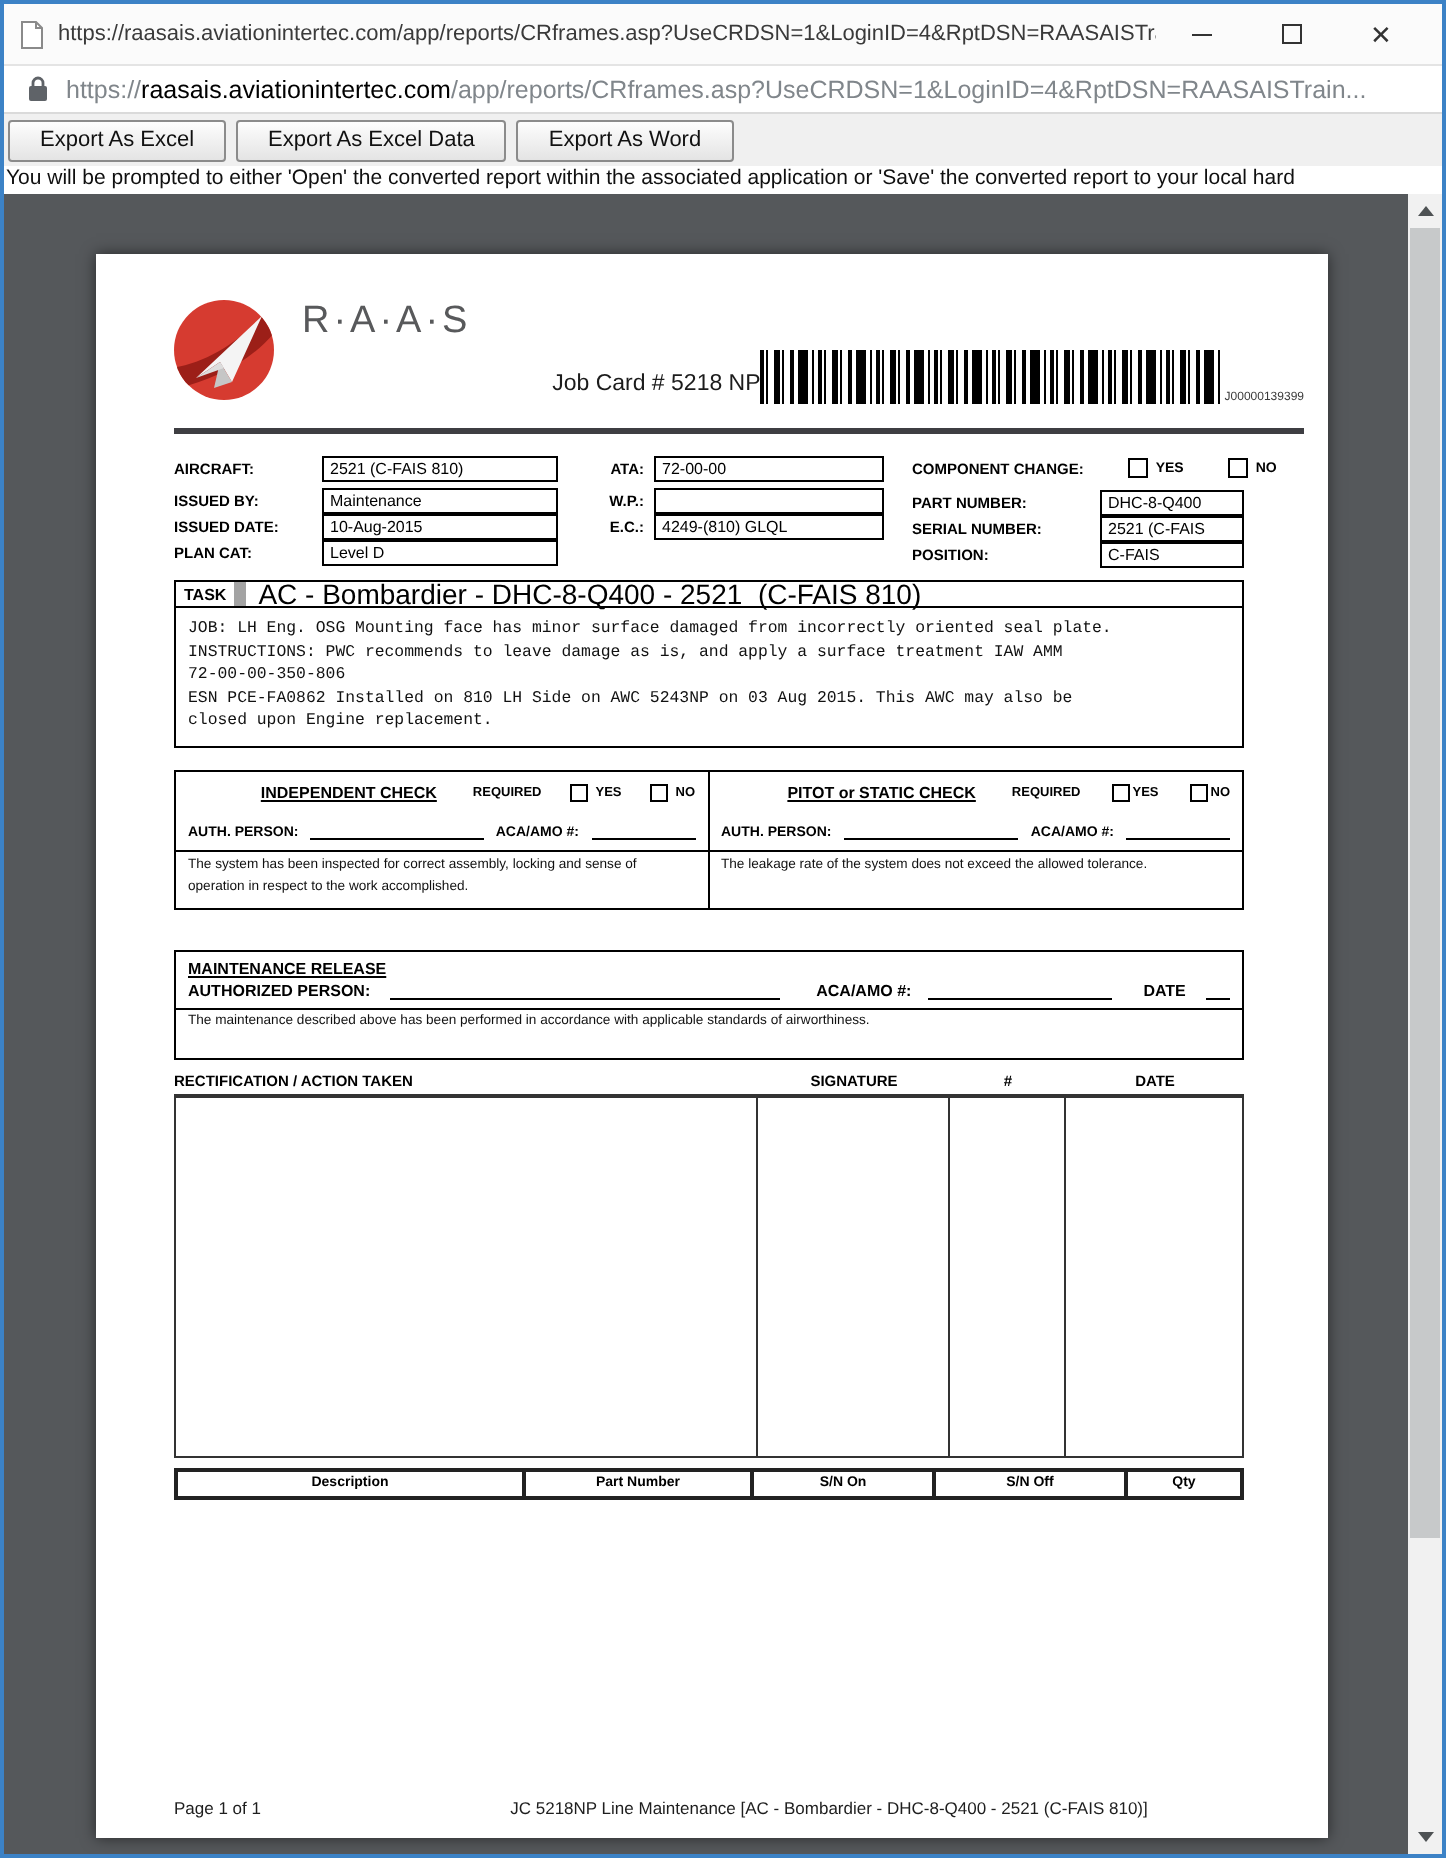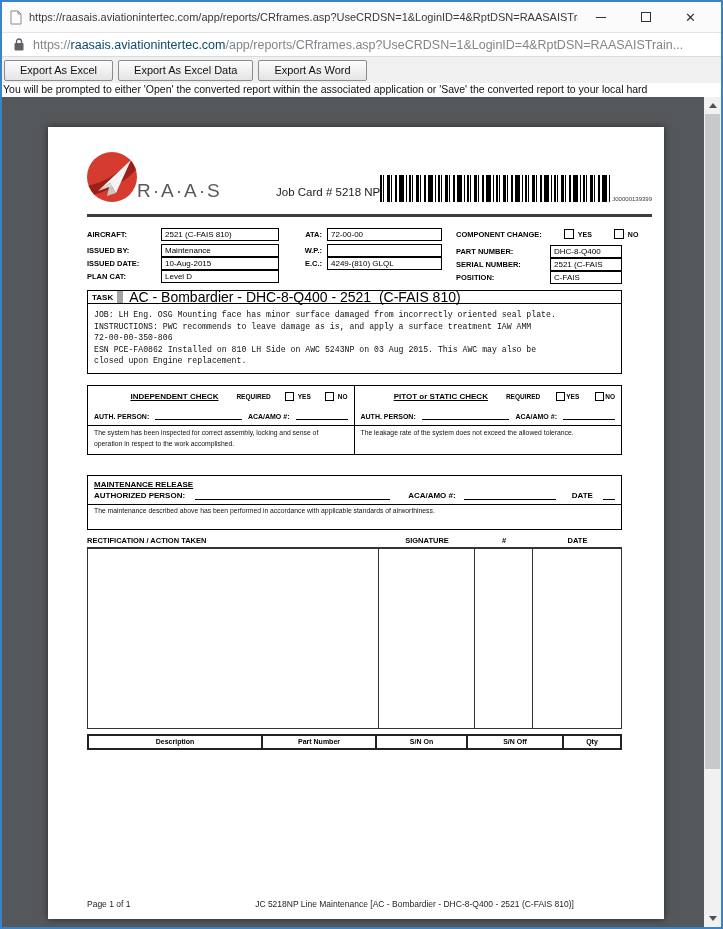--- a/index.html
+++ b/index.html
@@ -26,21 +26,21 @@
   .min-glyph { width: 10px; height: 1px; background: #333; display: block; }
   .max-glyph { width: 10px; height: 10px; border: 1px solid #333; display: block; }
   .close-glyph { font-size: 13px; color: #333; line-height: 1; }
   .addressbar {
     height: 24px; background: #fff; border-bottom: 1px solid #dadada;
     display: flex; align-items: center; padding: 0 12px;
     font-size: 12.5px; white-space: nowrap; overflow: hidden;
   }
   .lock-icon { margin-right: 9px; display: flex; flex: 0 0 auto; }
   .url-scheme, .url-path { color: #80868b; }
-  .url-domain { color: #0c4a6e; }
+  .url-domain { color: #000000; }
   .exportbar {
     height: 26px; background: #f0f0f0; display: flex; align-items: center;
     padding: 0 2px; gap: 5px;
   }
   .export-btn {
     font-family: "Liberation Sans", sans-serif; font-size: 11px; color: #111;
     height: 21px; padding: 0 15px; border: 1px solid #8b8b8b; border-radius: 2px;
     background: linear-gradient(#fdfdfd, #e4e4e4); cursor: pointer;
   }
   .promptnote {
@@ -56,21 +56,21 @@
   .tri-up { width: 0; height: 0; border-left: 4px solid transparent; border-right: 4px solid transparent; border-bottom: 5px solid #4e5254; }
   .tri-down { width: 0; height: 0; border-left: 4px solid transparent; border-right: 4px solid transparent; border-top: 5px solid #4e5254; }
   .sb-thumb { position: absolute; top: 17px; left: 1px; width: 15px; height: 655px; background: #c7c9ca; }
   
   .page {
     position: absolute; left: 46px; top: 30px; width: 616px; height: 792px;
     background: #fff; box-shadow: 0 0 7px rgba(0,0,0,.55);
     padding: 0 42px 0 39px; color: #000;
   }
   .hdr { display: flex; margin-top: 23px; margin-right: -30px; min-height: 52px; }
-  .logo { display: flex; align-items: flex-end; gap: 0; }
+  .logo { display: flex; align-items: flex-start; gap: 14px; }
   .logo-text { font-size: 19px; color: #58595b; letter-spacing: 2px; }
   .hdr-right { margin-left: auto; display: flex; flex-direction: row; align-items: flex-end; margin-top: 4px; }
   .job-card { font-size: 11.5px; color: #1c1c1c; margin-bottom: 4px; }
   .barcode {
     width: 232px; height: 27px;
     background: repeating-linear-gradient(90deg,
       #000 0 2px, #fff 2px 3px, #000 3px 4px, #fff 4px 7px,
       #000 7px 10px, #fff 10px 11px, #000 11px 12px, #fff 12px 15px,
       #000 15px 17px, #fff 17px 19px, #000 19px 24px, #fff 24px 26px,
       #000 26px 27px, #fff 27px 29px);

